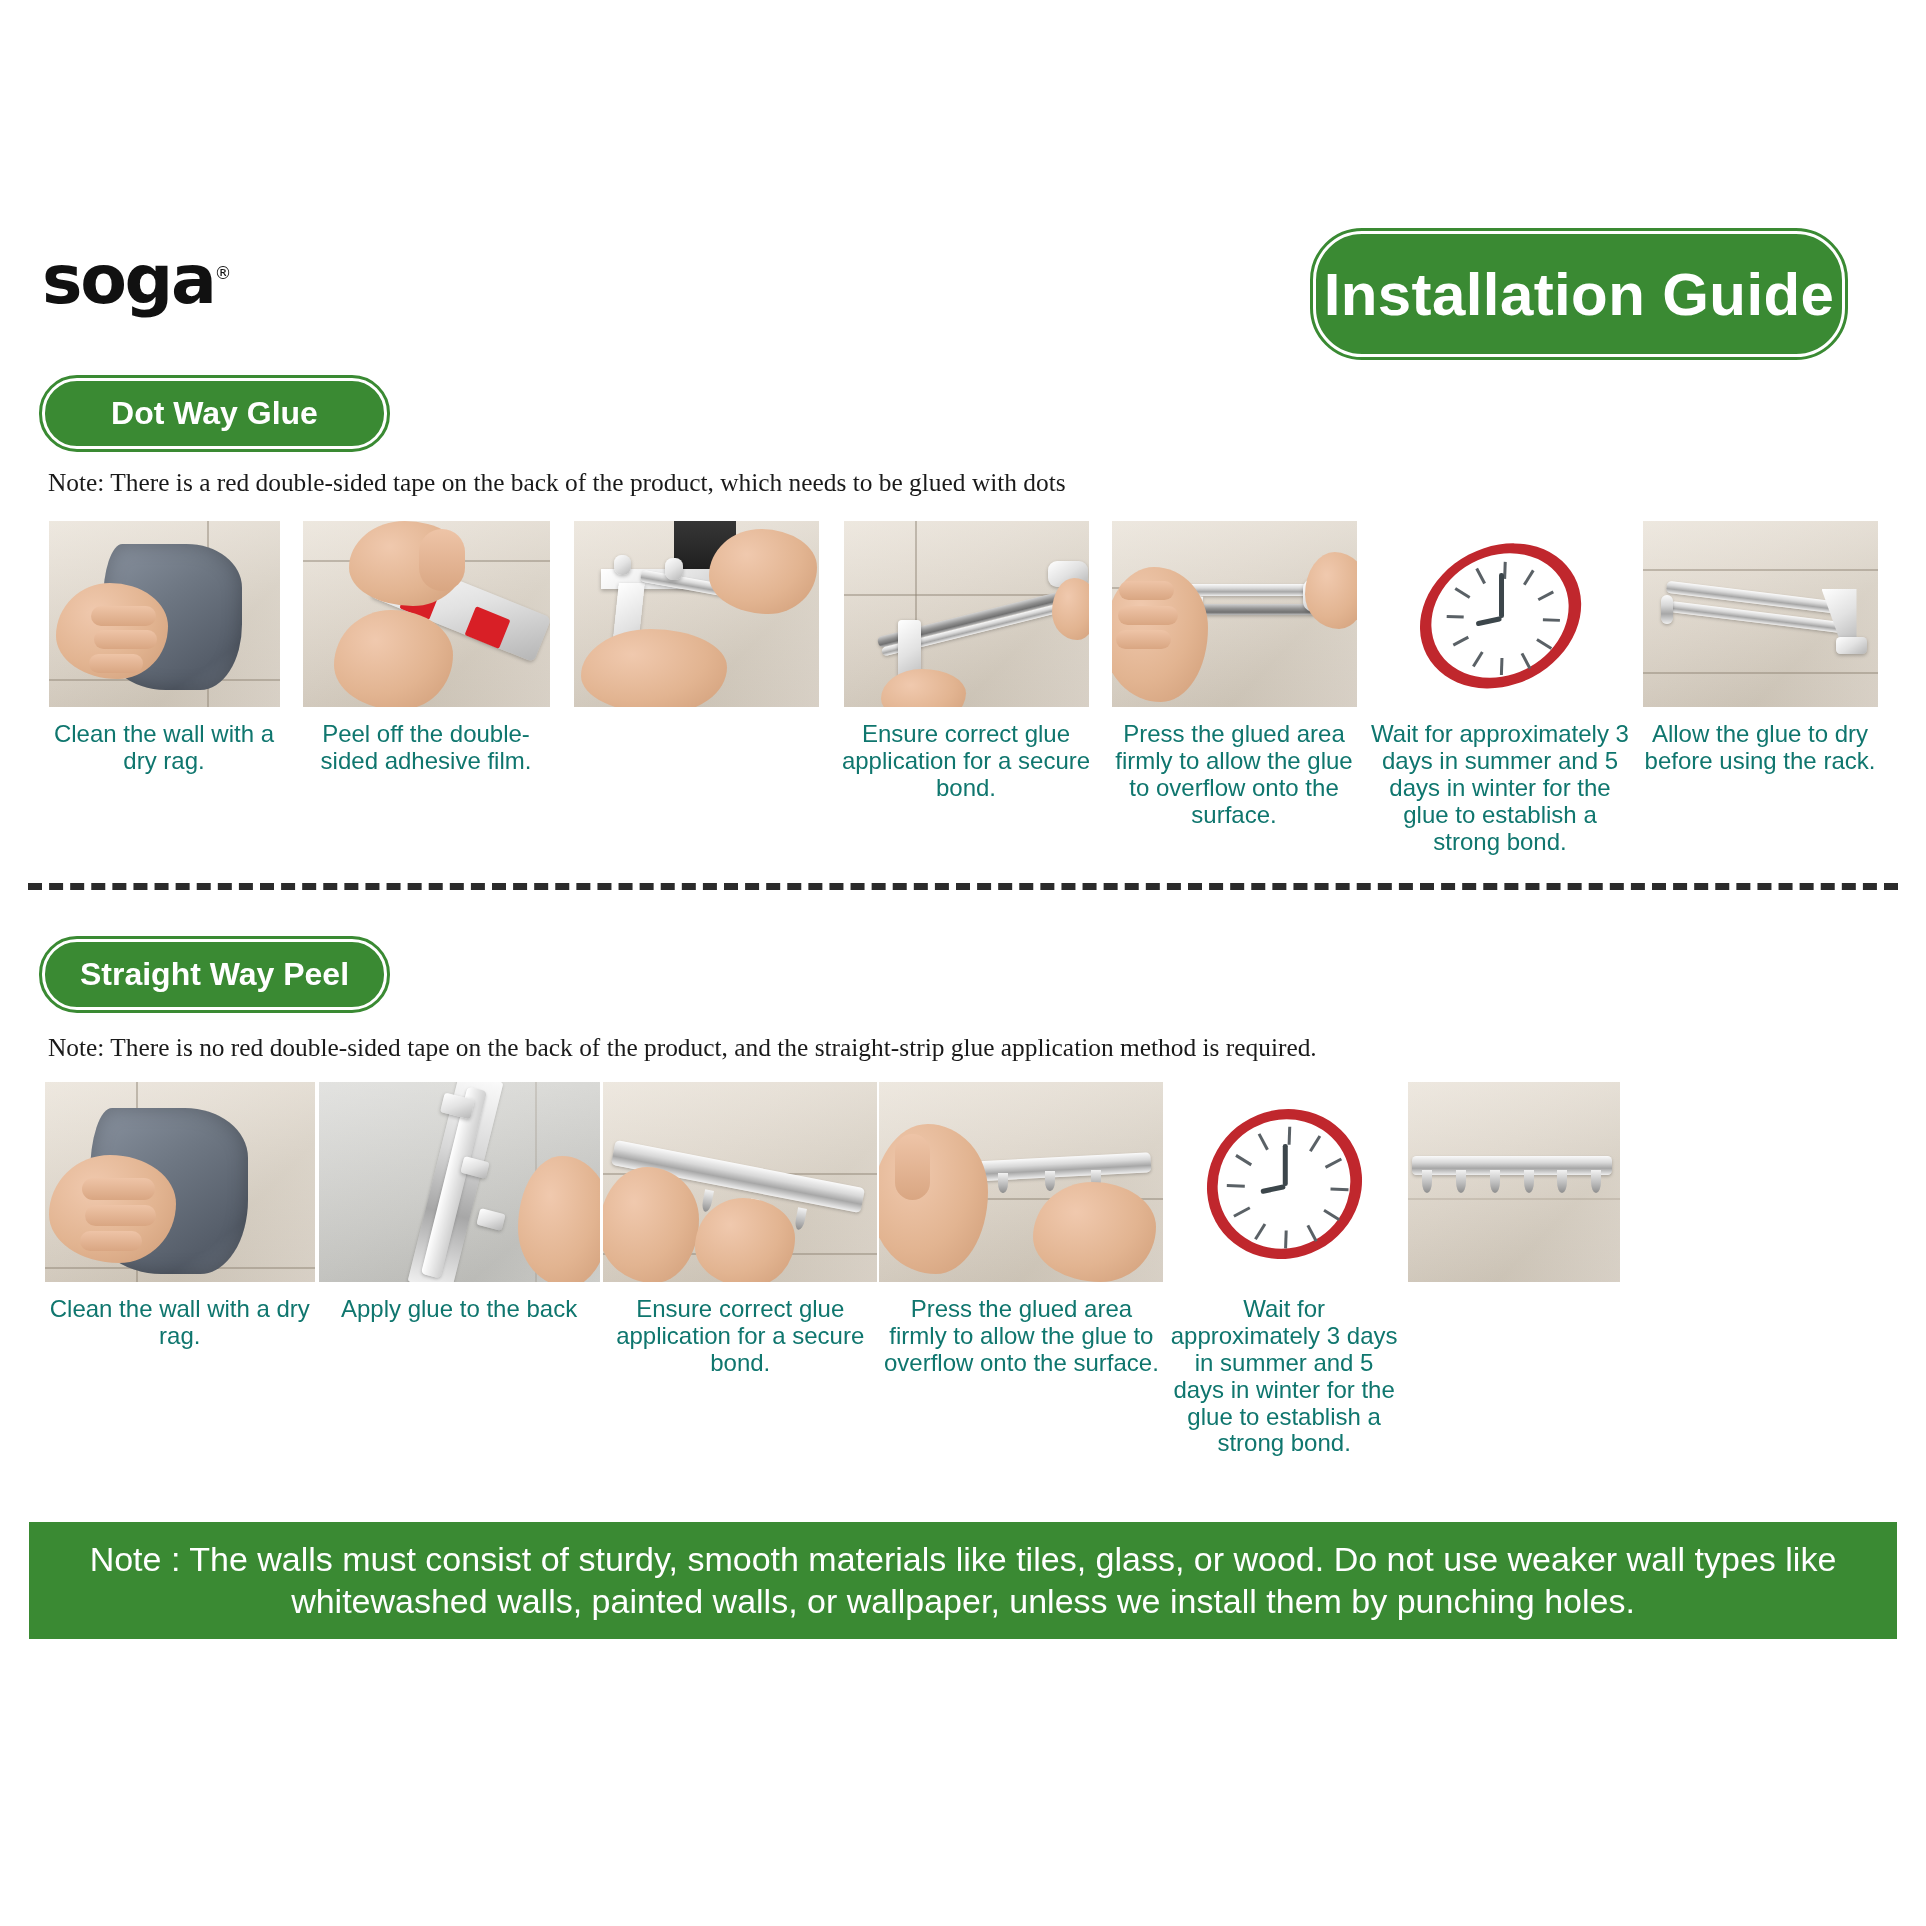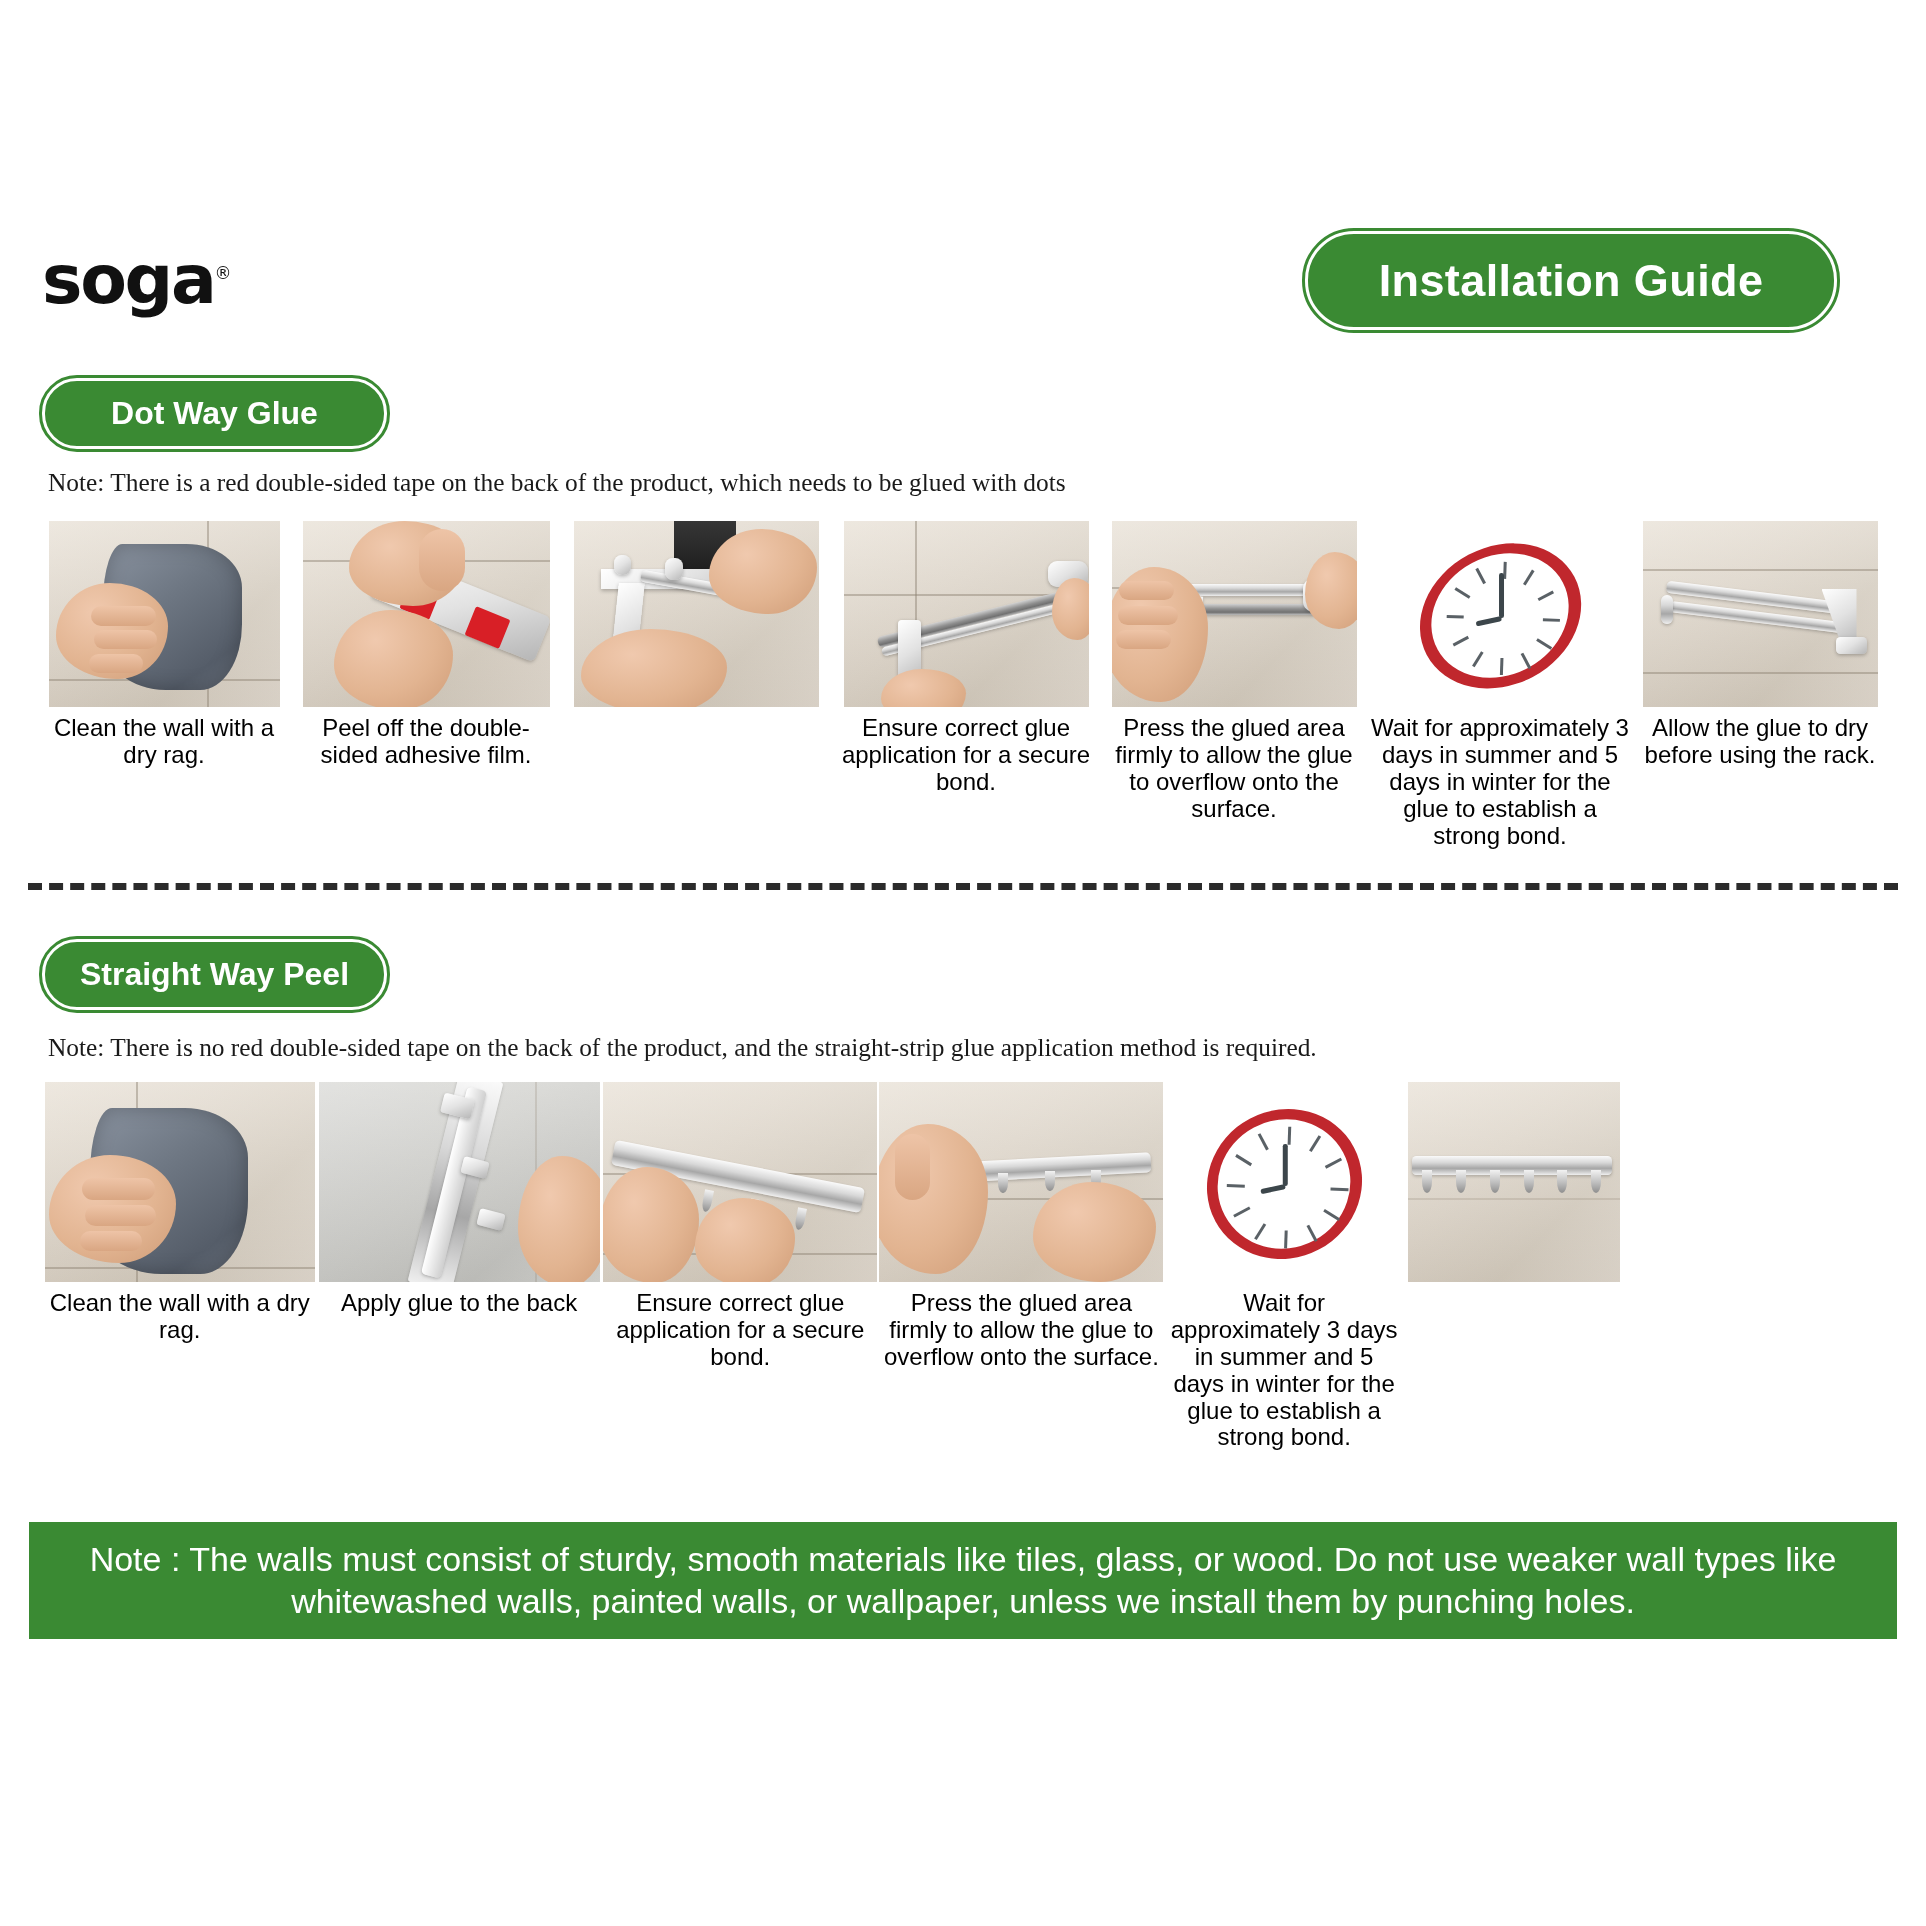--- a/index.html
+++ b/index.html
@@ -55,26 +55,26 @@
     border: 3.9px solid #ffffff;
     outline: 3.1px solid #3a8a33;
     color: #ffffff;
     font-weight: 700;
     text-align: center;
     box-shadow: 0 0 7.7px rgba(255,255,255,0.9);
   }
 
   .pill-installation {
     position: absolute;
-    right: 12px;
+    right: 4px;
     top: 0;
     width: 532px;
-    height: 99px;
+    height: 126px;
     border-radius: 49px;
-    font-size: 45px;
+    font-size: 60px;
     letter-spacing: 0.4px;
   }
 
   .pill-section {
     position: absolute;
     width: 345px;
     height: 71px;
     border-radius: 35px;
     font-size: 32px;
   }
@@ -109,24 +109,24 @@
     align-items: center;
   }
 
   .thumb {
     position: relative;
     overflow: hidden;
     background: #ded6cb;
   }
 
   .caption {
-    margin-top: 8px;
+    margin-top: 14px;
     font-size: 24px;
     line-height: 1.12;
-    color: #000000;
+    color: #0f766e;
     text-align: center;
     padding: 0 3.1px;
   }
 
   
   .tile-bg {
     position: absolute;
     inset: 0;
     background:
       linear-gradient(180deg, rgba(255,255,255,0.30), rgba(0,0,0,0.05)),

